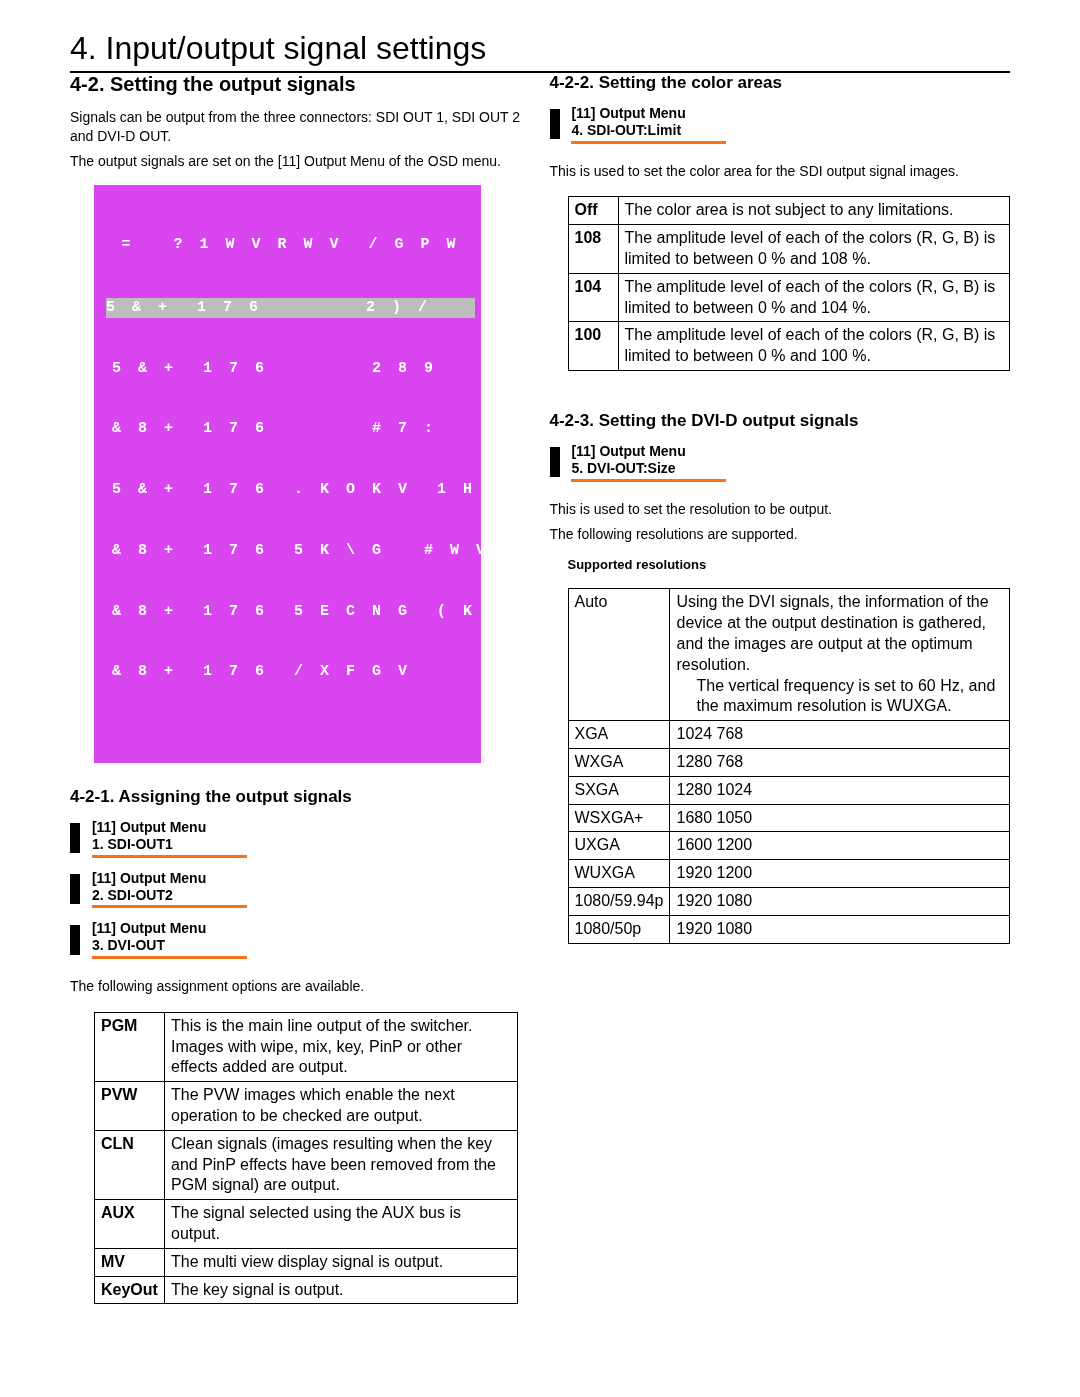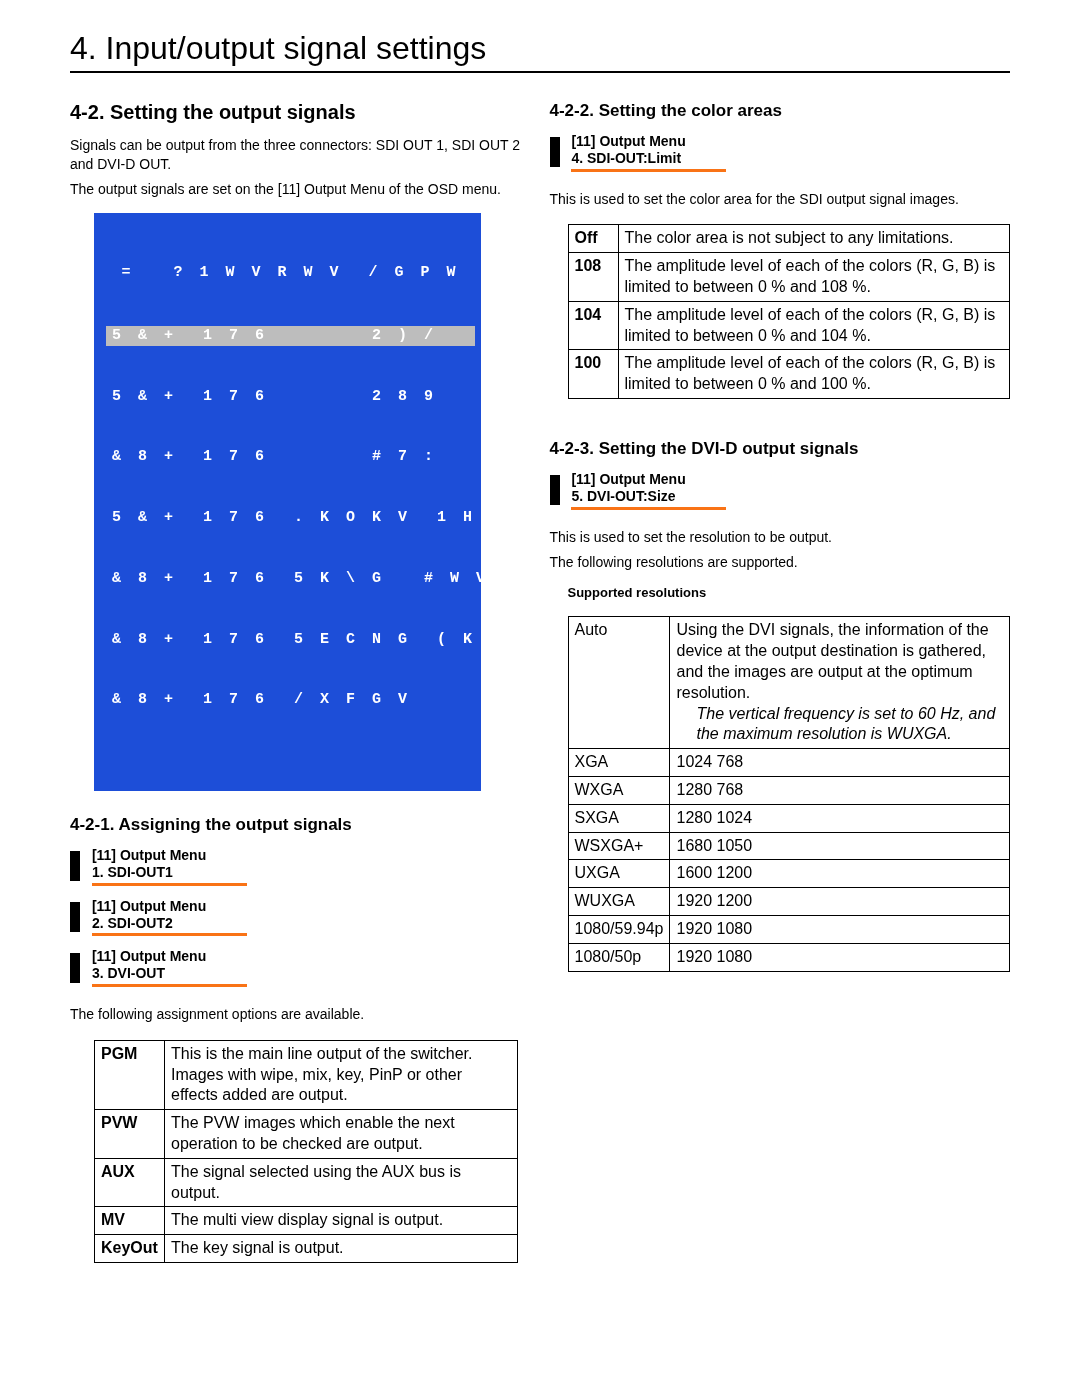--- a/index.html
+++ b/index.html
@@ -9,21 +9,20 @@
     color: #000;
     background: #fff;
     width: 1080px;
     padding: 30px 70px 30px 70px;
   }
   .page-title {
     font-size: 32px;
     font-weight: normal;
     border-bottom: 2px solid #000;
     padding-bottom: 4px;
-    margin-bottom: 28px;
   }
   .columns {
     display: flex;
     gap: 19px;
   }
   .col {
     flex: 1;
     min-width: 0;
   }
   .h2 {
@@ -35,39 +34,38 @@
     font-size: 17px;
     font-weight: bold;
     margin-top: 24px;
     margin-bottom: 12px;
   }
   p {
     line-height: 1.35;
     margin-bottom: 6px;
   }
   .osd-box {
-    background: #1d4ed8;
+    background: #d946ef;
     color: #fff;
     font-family: "Courier New", monospace;
     font-size: 15px;
     padding: 10px 6px 40px 12px;
     margin: 14px 0 0 24px;
     width: 84%;
     letter-spacing: 4px;
     font-weight: bold;
     white-space: pre;
     line-height: 1.35;
   }
   .osd-title { text-align: center; letter-spacing: 4px; margin-bottom: 2px; }
   .osd-row { padding-left: 6px; }
   .osd-highlight {
     background: #bdbdbd;
     color: #fff;
     display: block;
-    padding-left: 6px;
   }
   .menu-ref {
     margin-top: 12px;
     margin-bottom: 0;
     font-weight: bold;
   }
   .menu-ref .bar {
     display: inline-block;
     width: 10px;
     height: 30px;
@@ -97,21 +95,20 @@
     line-height: 1.3;
   }
   .assign-table td:first-child { width: 70px; font-weight: bold; }
   .color-table { width: 96%; margin-left: 18px; }
   .color-table td:first-child { width: 50px; font-weight: bold; }
   .res-table { width: 96%; margin-left: 18px; }
   .res-table td:first-child { width: 100px; }
   .res-sub {
     display: block;
     padding-left: 20px;
-    font-style: italic;
   }
   .caption-bold {
     font-weight: bold;
     margin-top: 14px;
     margin-left: 18px;
     font-size: 13px;
   }
   .mt10 { margin-top: 18px; }
 </style>
 </head>
@@ -167,20 +164,24 @@
       <tbody>
           <tr>
             <td>PGM</td>
             <td>This is the main line output of the switcher. Images with wipe, mix, key, PinP or other effects added are output.</td>
           </tr>
       <tr>
             <td>PVW</td>
             <td>The PVW images which enable the next operation to be checked are output.</td>
           </tr>
       <tr>
+            <td>CLN</td>
+            <td>Clean signals (images resulting when the key and PinP effects have been removed from the PGM signal) are output.</td>
+          </tr>
+      <tr>
             <td>AUX</td>
             <td>The signal selected using the AUX bus is output.</td>
           </tr>
       <tr>
             <td>MV</td>
             <td>The multi view display signal is output.</td>
           </tr>
       <tr>
             <td>KeyOut</td>
             <td>The key signal is output.</td>

